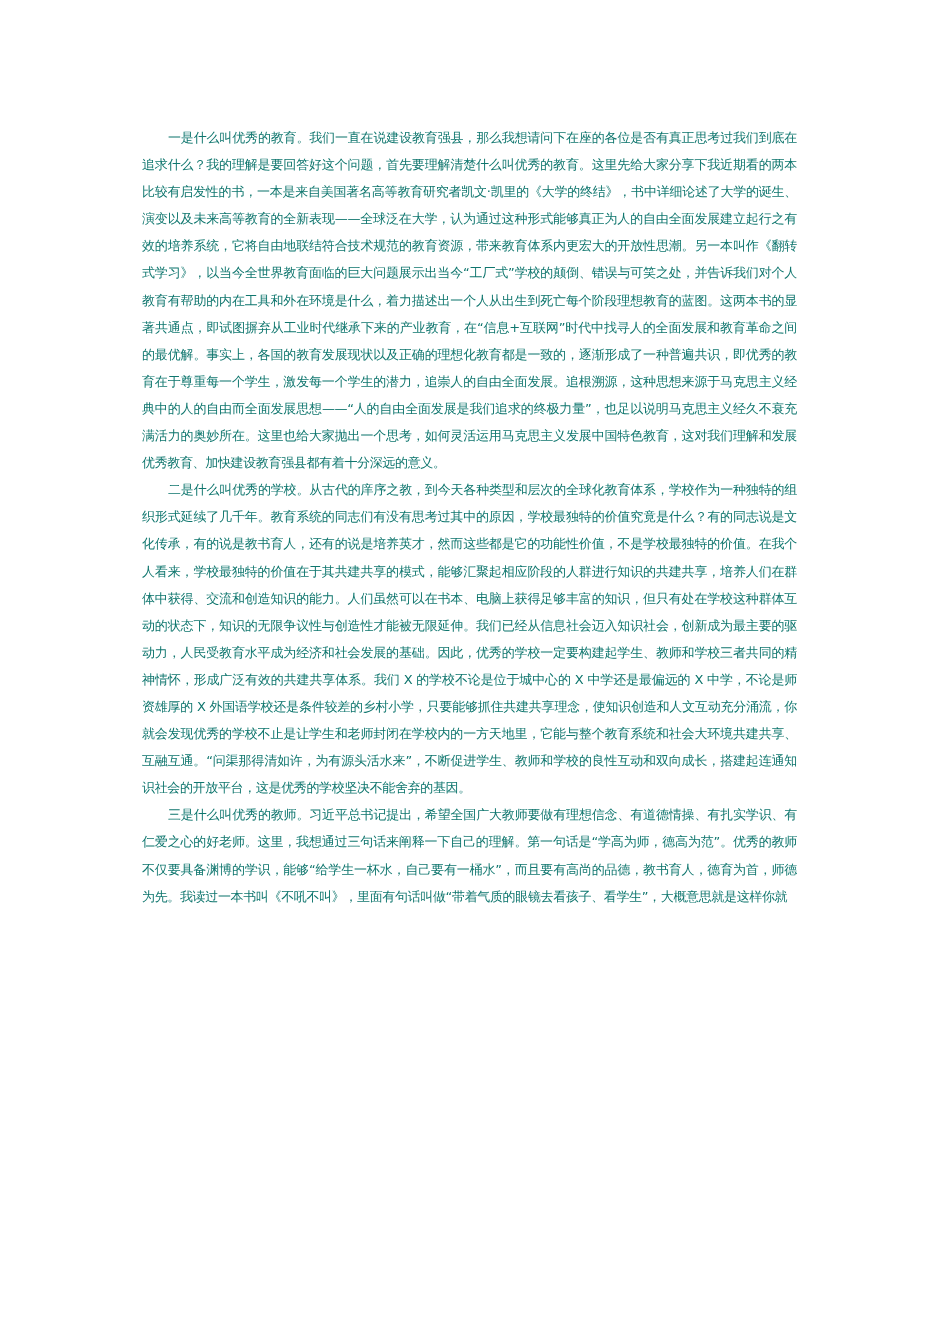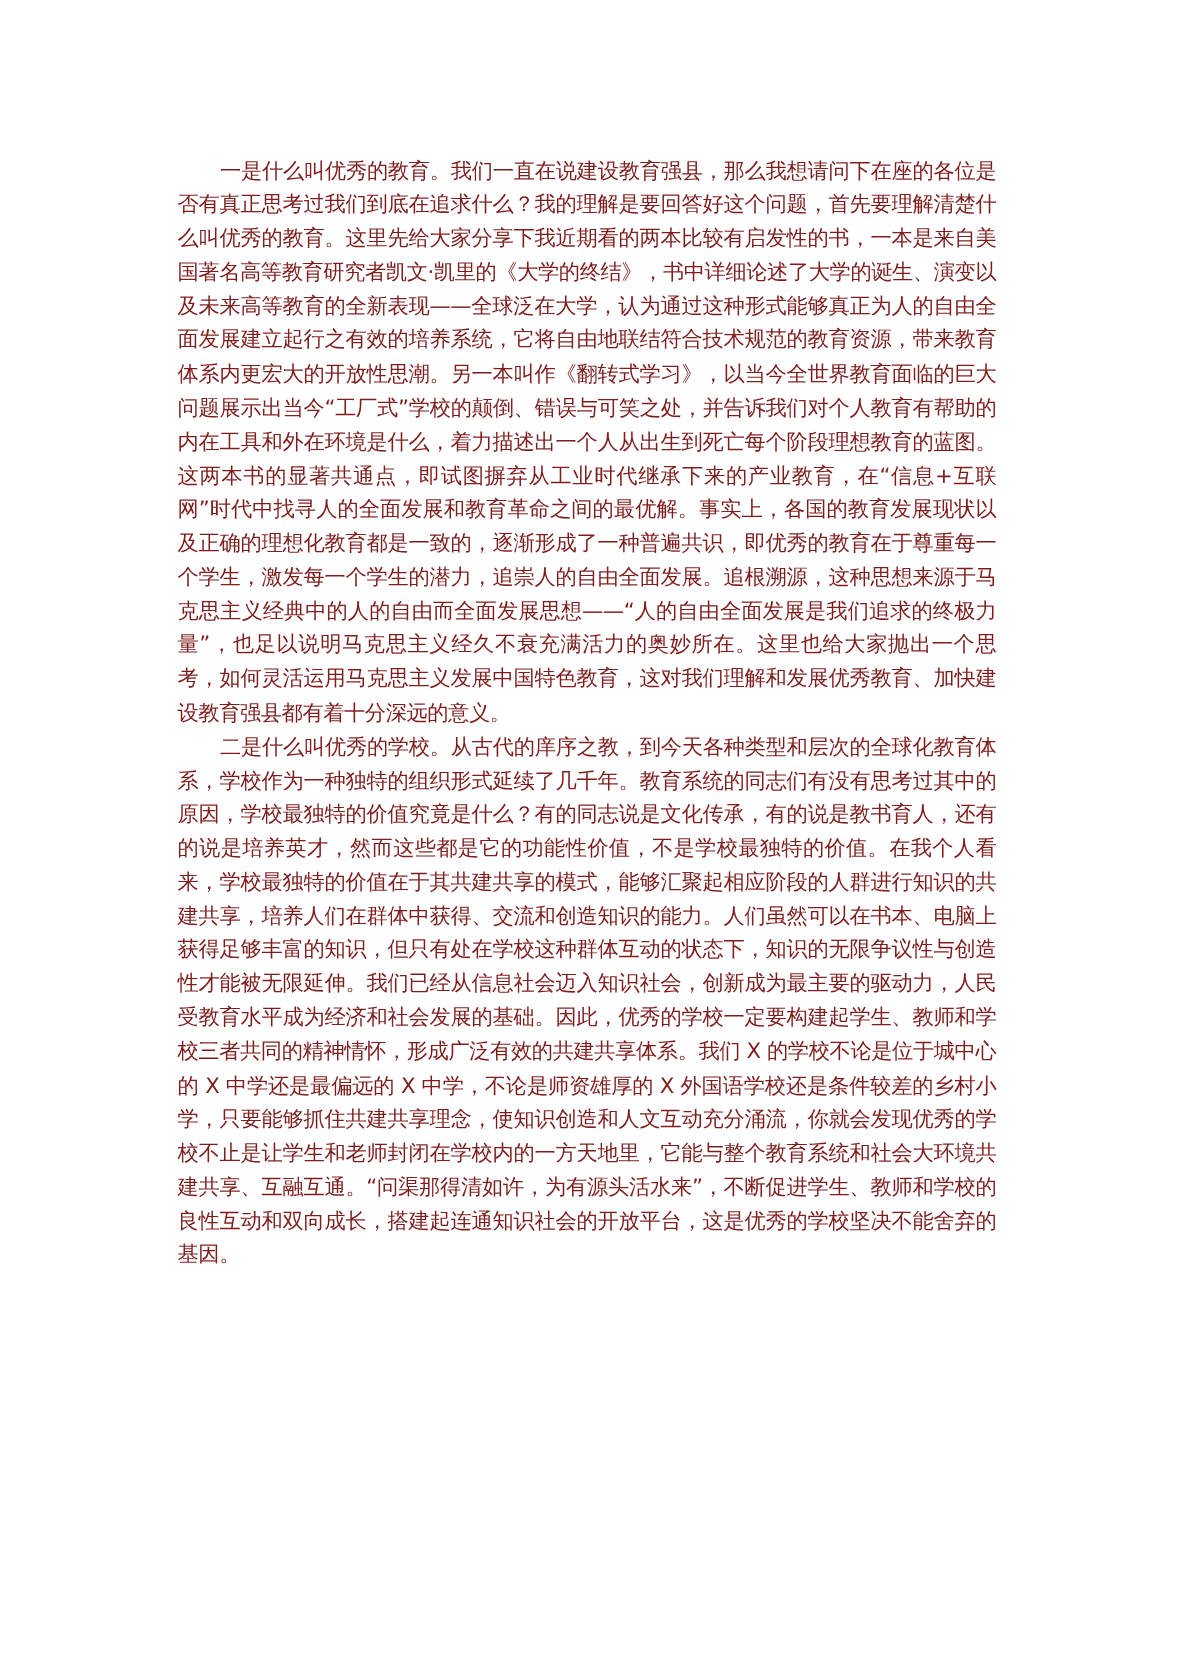--- a/index.html
+++ b/index.html
@@ -15,28 +15,29 @@
     }
     .page {
       position: absolute;
       left: 142px;
       top: 124px;
       width: 655px;
     }
     .para {
       margin: 0;
       font-family: "DejaVu Sans", "Liberation Sans", sans-serif;
-      font-size: 17px;
+      font-size: 13px;
       line-height: 27.1px;
-      color: #7f1d1d;
+      color: #0f766e;
       text-indent: 2em;
       text-align: justify;
       letter-spacing: -0.35px;
       word-break: break-all;
     }
   </style>
 </head>
 <body>
 
 <div class="page">
   <p class="para">一是什么叫优秀的教育。我们一直在说建设教育强县，那么我想请问下在座的各位是否有真正思考过我们到底在追求什么？我的理解是要回答好这个问题，首先要理解清楚什么叫优秀的教育。这里先给大家分享下我近期看的两本比较有启发性的书，一本是来自美国著名高等教育研究者凯文·凯里的《大学的终结》，书中详细论述了大学的诞生、演变以及未来高等教育的全新表现——全球泛在大学，认为通过这种形式能够真正为人的自由全面发展建立起行之有效的培养系统，它将自由地联结符合技术规范的教育资源，带来教育体系内更宏大的开放性思潮。另一本叫作《翻转式学习》，以当今全世界教育面临的巨大问题展示出当今“工厂式”学校的颠倒、错误与可笑之处，并告诉我们对个人教育有帮助的内在工具和外在环境是什么，着力描述出一个人从出生到死亡每个阶段理想教育的蓝图。这两本书的显著共通点，即试图摒弃从工业时代继承下来的产业教育，在“信息+互联网”时代中找寻人的全面发展和教育革命之间的最优解。事实上，各国的教育发展现状以及正确的理想化教育都是一致的，逐渐形成了一种普遍共识，即优秀的教育在于尊重每一个学生，激发每一个学生的潜力，追崇人的自由全面发展。追根溯源，这种思想来源于马克思主义经典中的人的自由而全面发展思想——“人的自由全面发展是我们追求的终极力量”，也足以说明马克思主义经久不衰充满活力的奥妙所在。这里也给大家抛出一个思考，如何灵活运用马克思主义发展中国特色教育，这对我们理解和发展优秀教育、加快建设教育强县都有着十分深远的意义。</p>
   <p class="para">二是什么叫优秀的学校。从古代的庠序之教，到今天各种类型和层次的全球化教育体系，学校作为一种独特的组织形式延续了几千年。教育系统的同志们有没有思考过其中的原因，学校最独特的价值究竟是什么？有的同志说是文化传承，有的说是教书育人，还有的说是培养英才，然而这些都是它的功能性价值，不是学校最独特的价值。在我个人看来，学校最独特的价值在于其共建共享的模式，能够汇聚起相应阶段的人群进行知识的共建共享，培养人们在群体中获得、交流和创造知识的能力。人们虽然可以在书本、电脑上获得足够丰富的知识，但只有处在学校这种群体互动的状态下，知识的无限争议性与创造性才能被无限延伸。我们已经从信息社会迈入知识社会，创新成为最主要的驱动力，人民受教育水平成为经济和社会发展的基础。因此，优秀的学校一定要构建起学生、教师和学校三者共同的精神情怀，形成广泛有效的共建共享体系。我们 X 的学校不论是位于城中心的 X 中学还是最偏远的 X 中学，不论是师资雄厚的 X 外国语学校还是条件较差的乡村小学，只要能够抓住共建共享理念，使知识创造和人文互动充分涌流，你就会发现优秀的学校不止是让学生和老师封闭在学校内的一方天地里，它能与整个教育系统和社会大环境共建共享、互融互通。“问渠那得清如许，为有源头活水来”，不断促进学生、教师和学校的良性互动和双向成长，搭建起连通知识社会的开放平台，这是优秀的学校坚决不能舍弃的基因。</p>
+  <p class="para">三是什么叫优秀的教师。习近平总书记提出，希望全国广大教师要做有理想信念、有道德情操、有扎实学识、有仁爱之心的好老师。这里，我想通过三句话来阐释一下自己的理解。第一句话是“学高为师，德高为范”。优秀的教师不仅要具备渊博的学识，能够“给学生一杯水，自己要有一桶水”，而且要有高尚的品德，教书育人，德育为首，师德为先。我读过一本书叫《不吼不叫》，里面有句话叫做“带着气质的眼镜去看孩子、看学生”，大概意思就是这样你就</p>
 </div>
 
 </body></html>

